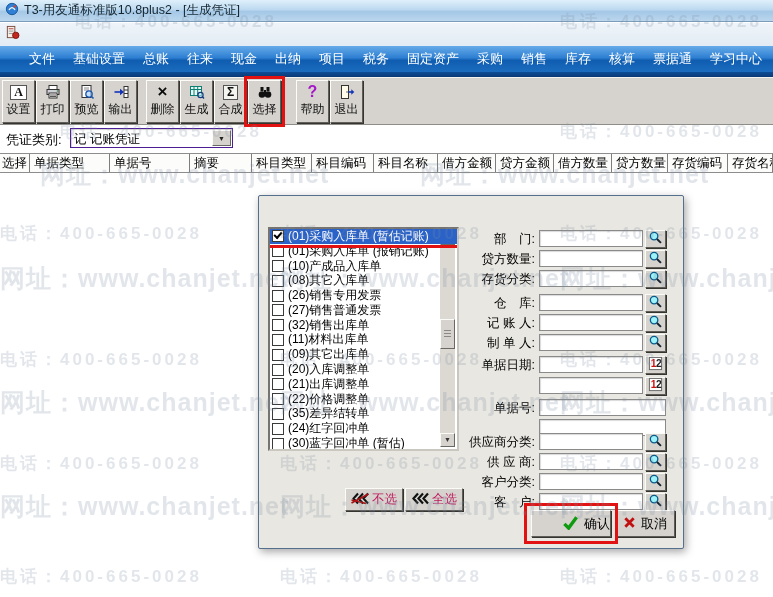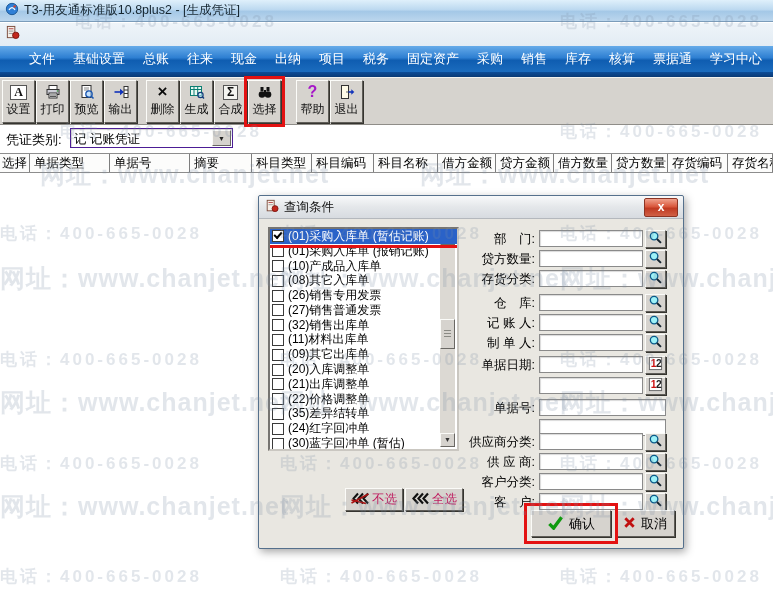--- a/index.html
+++ b/index.html
@@ -271,30 +271,20 @@
       <div class="gcell" style="width: 64px;">科目名称</div>
       <div class="gcell" style="width: 58px;">借方金额</div>
       <div class="gcell" style="width: 58px;">贷方金额</div>
       <div class="gcell" style="width: 58px;">借方数量</div>
       <div class="gcell" style="width: 56px;">贷方数量</div>
       <div class="gcell" style="width: 60px;">存货编码</div>
       <div class="gcell" style="width: 45px;">存货名称</div>
     </div>
 
   <div class="dialog">
-    <div class="dtitle">
-      <span class="icn"><svg width="14" height="14" viewBox="0 0 16 16">
-            <rect x="2.5" y="1.5" width="8" height="12" fill="#f6efe8" stroke="#7a4a3a"></rect>
-            <line x1="4" y1="4" x2="9" y2="4" stroke="#b04040"></line>
-            <line x1="4" y1="6.5" x2="9" y2="6.5" stroke="#999"></line>
-            <circle cx="11.5" cy="11" r="3.4" fill="#c2281e" stroke="#7d140e"></circle>
-          </svg></span>
-      <span>查询条件</span>
-      <span class="dclose">x</span>
-    </div>
     <div class="dlist">
       <div id="dlist-items">
           <div class="ditem sel annot">
             <span class="cb">
               <span class="ck"></span>
             </span>
             <span>(01)采购入库单 (暂估记账)</span>
           </div>
           <div class="ditem">
             <span class="cb"></span>
@@ -469,21 +459,21 @@
         </div>
         <div class="flabel" style="top: 298px;">客　户:</div>
         <input class="finput" type="text" style="top: 297px; width: 104px;">
         <div class="fbtn" style="top: 297px;">
           <span class="icn"><svg width="15" height="15" viewBox="0 0 16 16">
               <circle cx="6.5" cy="6.5" r="4" fill="#9ef2f8" stroke="#0a5a8a" stroke-width="1.4"></circle>
               <line x1="9.6" y1="9.6" x2="13.8" y2="13.8" stroke="#13222e" stroke-width="2"></line>
             </svg></span>
         </div>
       </div>
-    <div class="dokbtn annot-wide" style="left:272px;top:314px;width:80px;">
+    <div class="dokbtn annot-wide" style="left:272px;top:314px;width:80px;justify-content:flex-end;">
       <span class="icn"><svg width="17" height="15" viewBox="0 0 18 16">
             <path d="M2.5 9.5l4.5 4.5L15.5 2.5" stroke="#0f9a0f" stroke-width="3.6" fill="none"></path>
           </svg></span>
       <span>确认</span>
     </div>
     <div class="dokbtn" style="left:356px;top:314px;width:60px;">
       <span class="icn"><svg width="13" height="13" viewBox="0 0 14 14">
             <path d="M2.5 2.5l9 9M11.5 2.5l-9 9" stroke="#c01010" stroke-width="3"></path>
           </svg></span>
       <span>取消</span>

